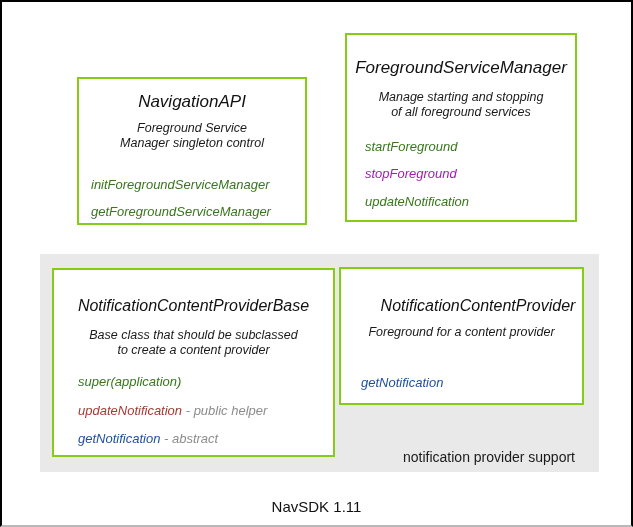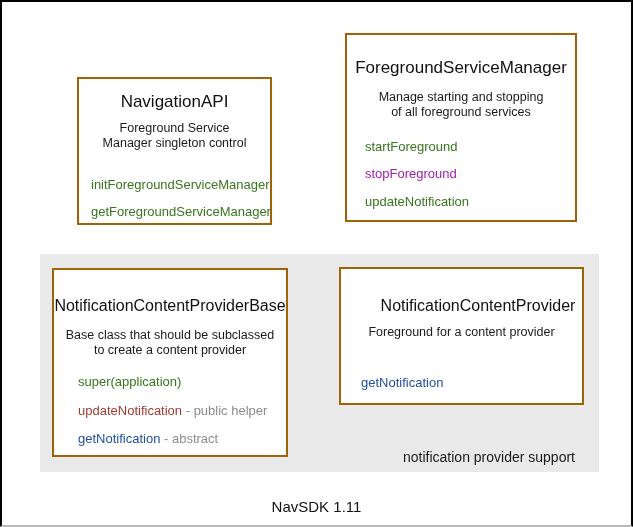--- a/index.html
+++ b/index.html
@@ -17,25 +17,25 @@
     border-right: 2px solid #000;
     border-bottom: 2px solid #b9b9b9;
     background: #ffffff;
   }
   .group-region {
     position: absolute; left: 38px; top: 252px; width: 559px; height: 218px;
     background: #e9e9e9;
   }
   .class-box {
     position: absolute; box-sizing: border-box;
-    background: #ffffff; border: 2px solid #a16207;
+    background: #ffffff; border: 2px solid #84cc16; font-style: italic;
   }
-  .box-nav  { left: 75px;  top: 75px;  width: 195px; height: 148px; }
+  .box-nav  { left: 75px;  top: 75px;  width: 230px; height: 148px; }
   .box-fsm  { left: 343px; top: 31px;  width: 232px; height: 189px; }
-  .box-base { left: 50px;  top: 266px; width: 236px; height: 189px; }
+  .box-base { left: 50px;  top: 266px; width: 283px; height: 189px; }
   .box-prov { left: 337px; top: 265px; width: 245px; height: 138px; }
 
   .box-title {
     position: absolute; left: 0; right: 0; text-align: center;
     color: #111; font-weight: 400; white-space: nowrap;
   }
   .t17 { font-size: 17px; }
   .t16 { font-size: 16px; }
 
   .box-desc {

